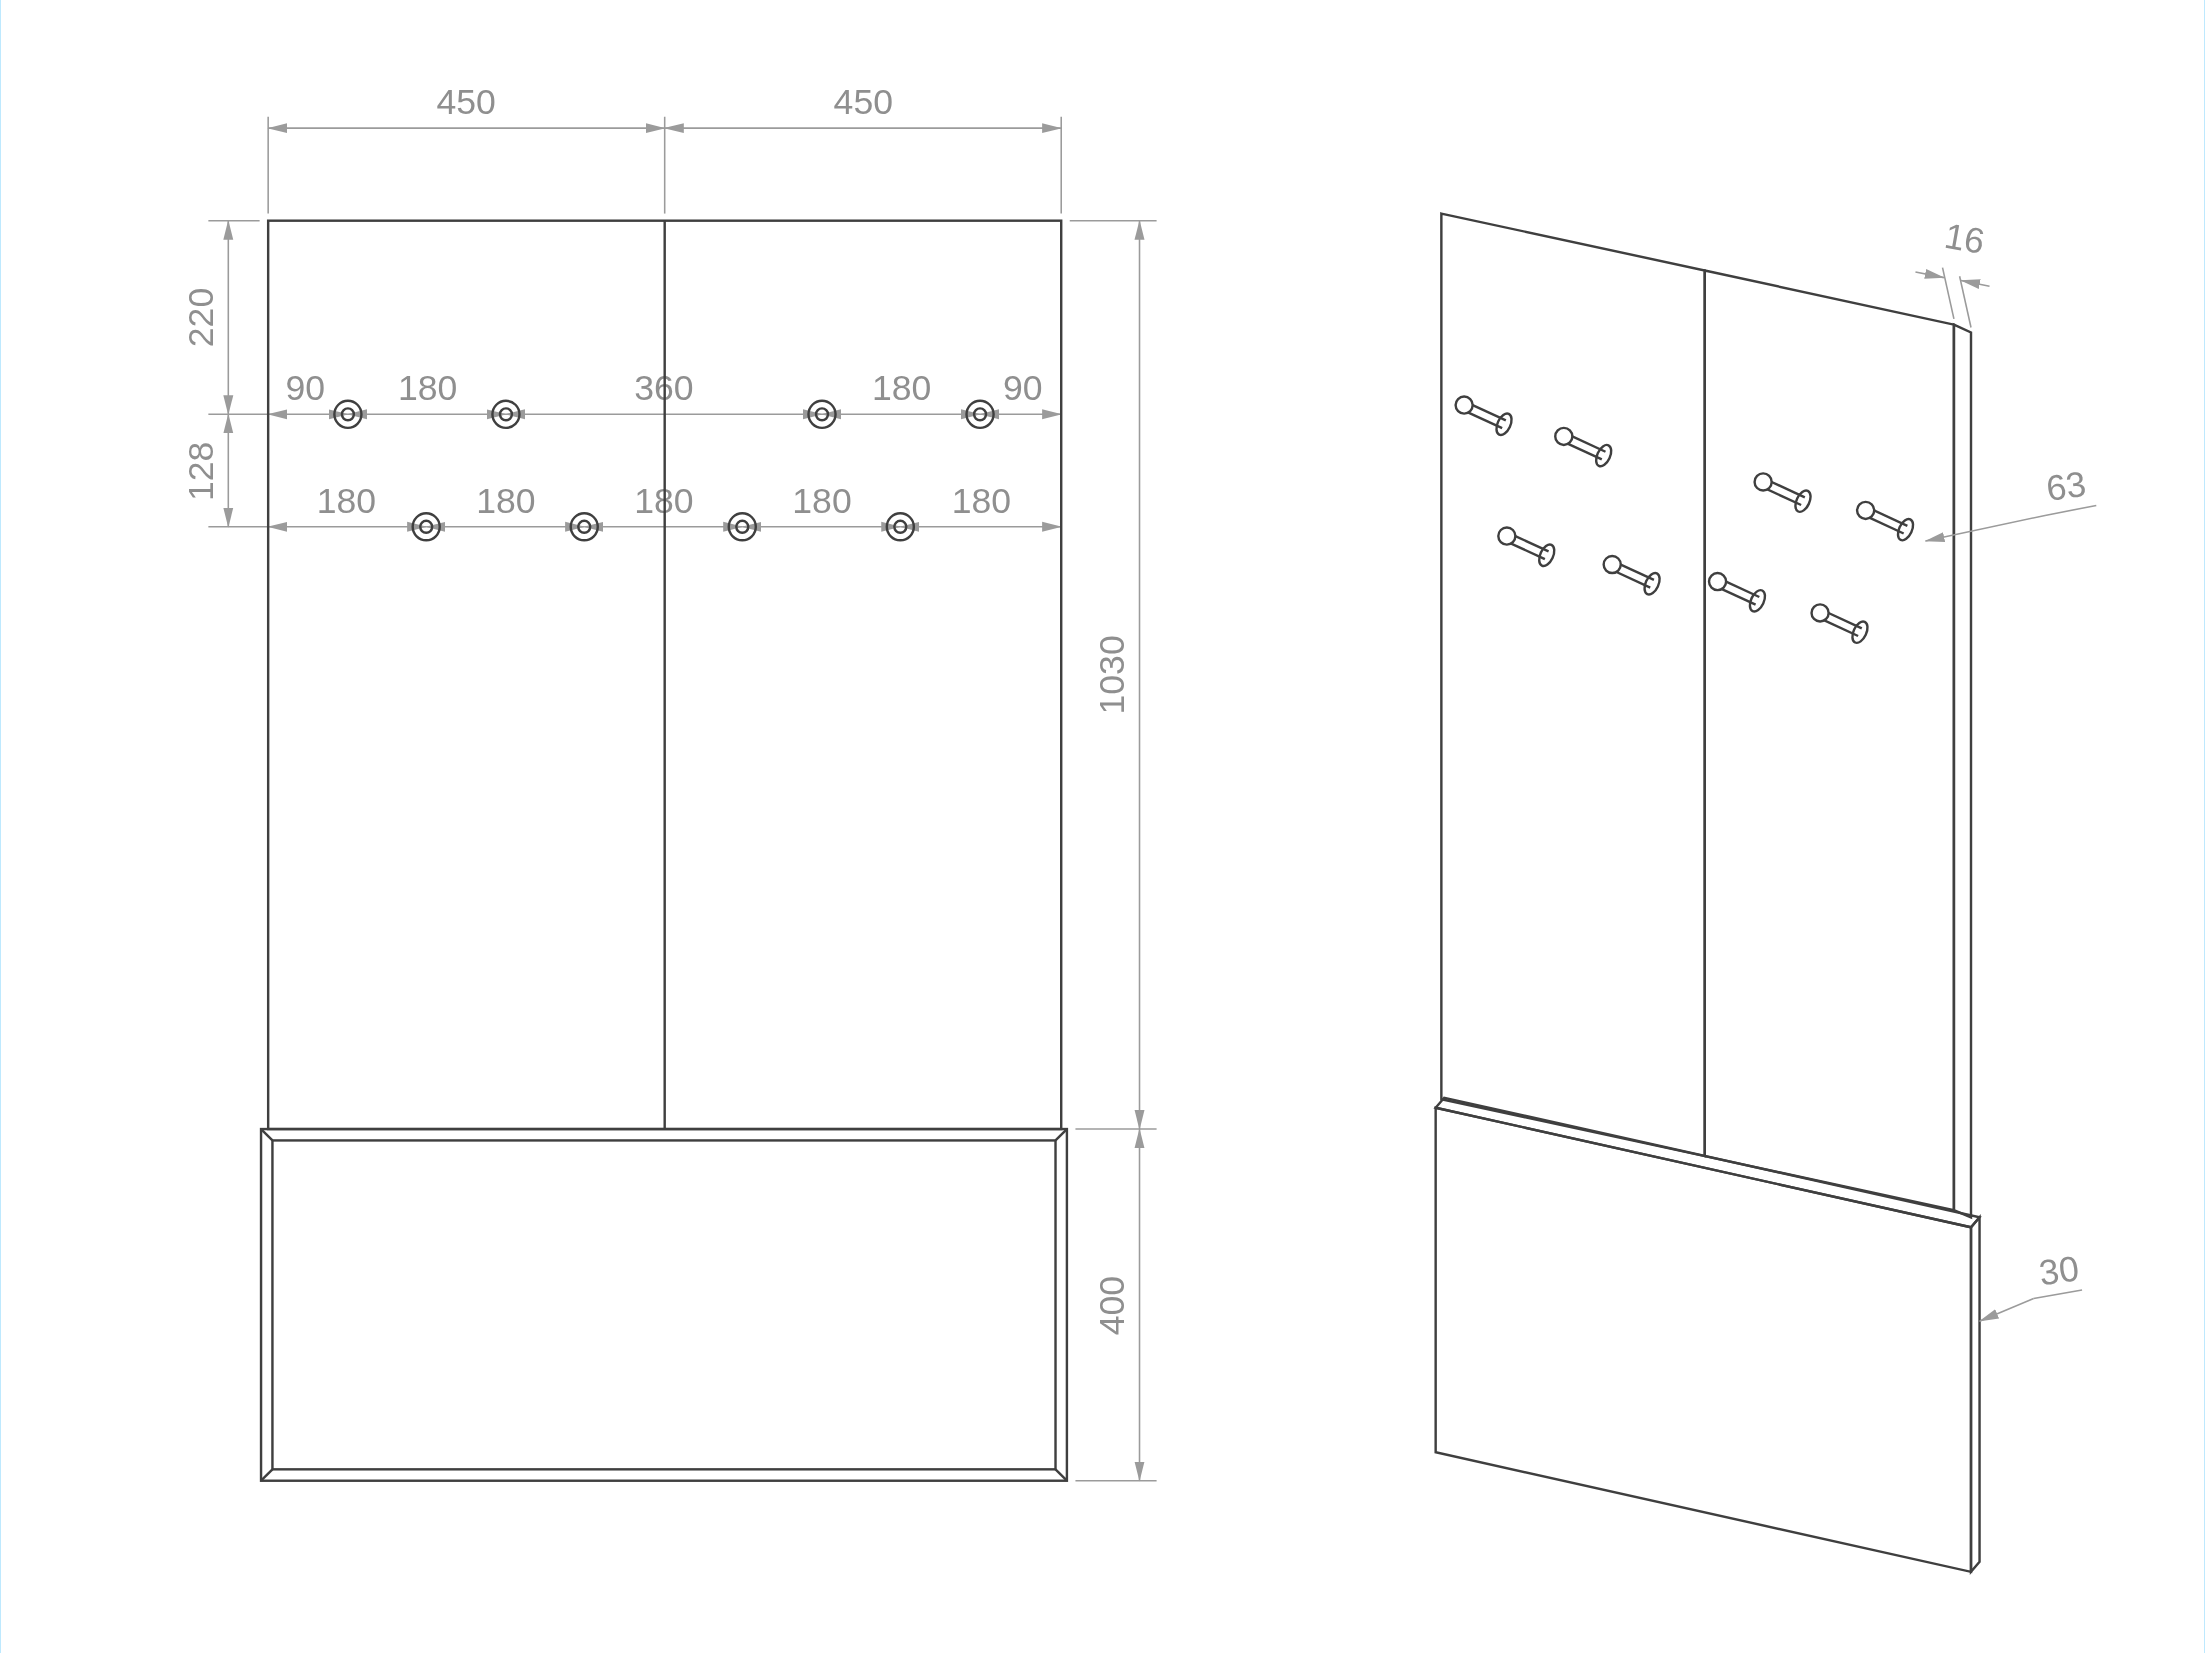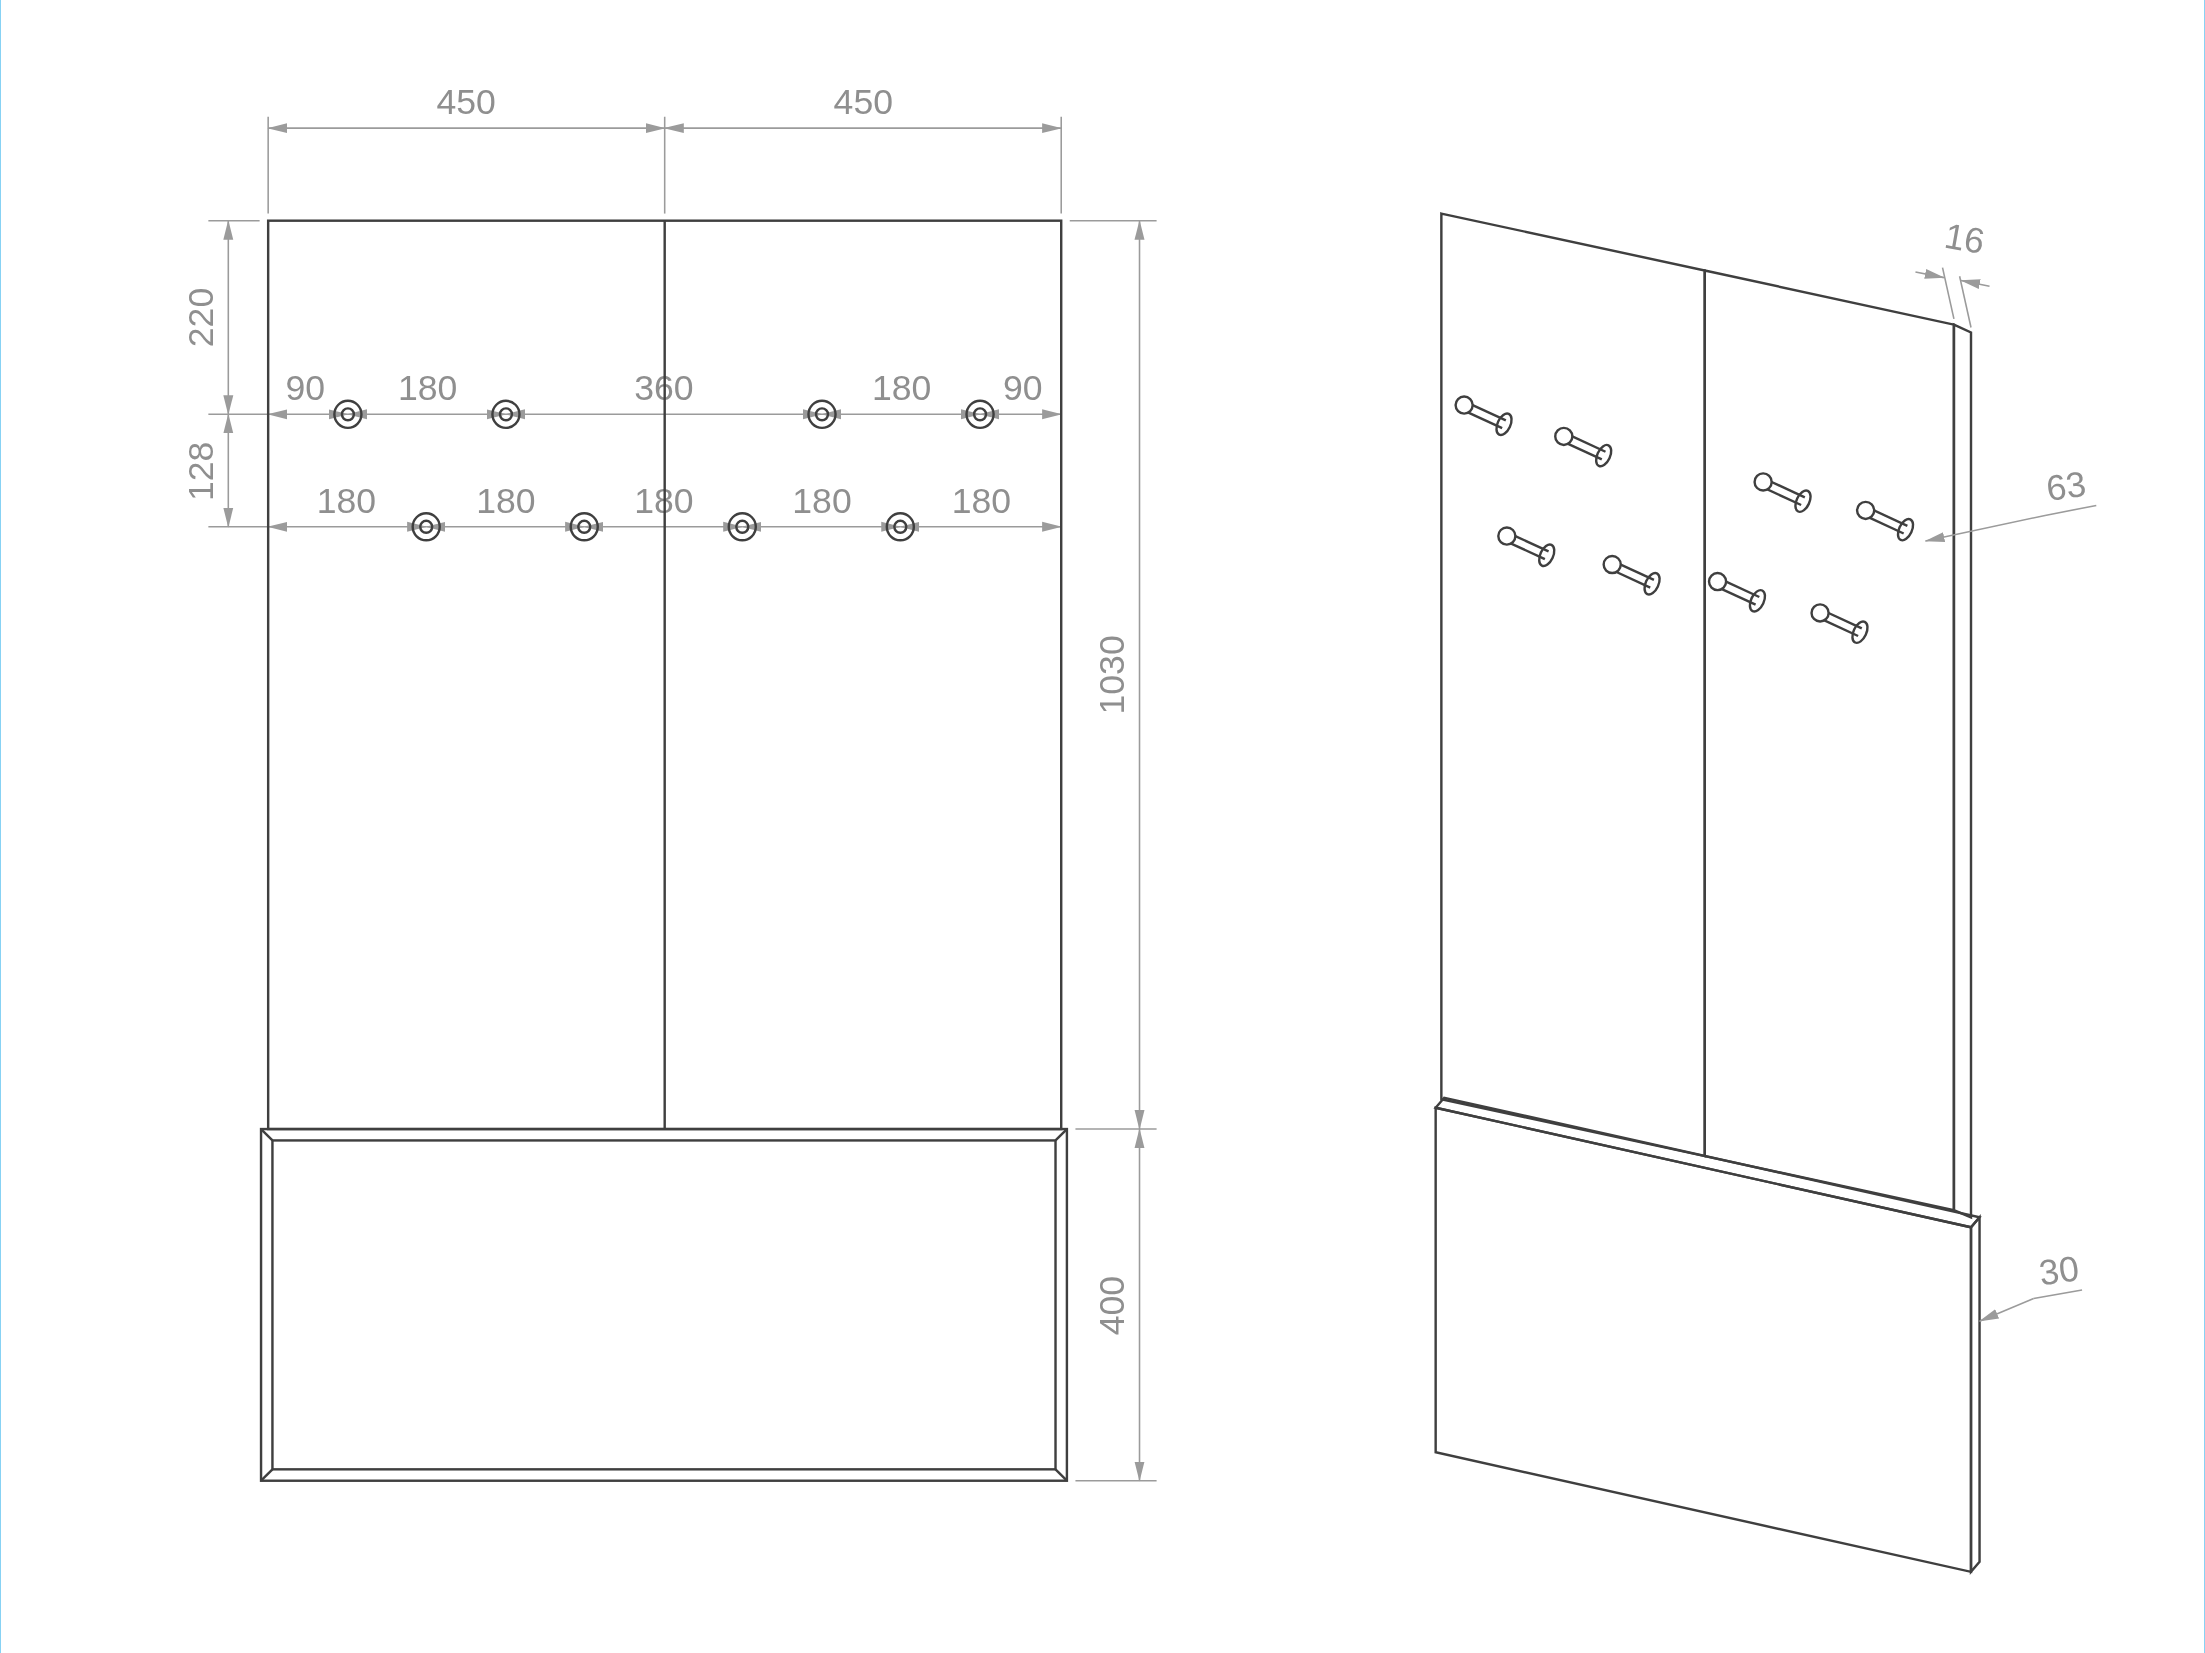--- a/index.html
+++ b/index.html
@@ -1,16 +1,16 @@
 <!DOCTYPE html>
 <html style="font-size:13.3px"><head>
 <meta charset="utf-8">
 <style>
   html,body{margin:0;padding:0;height:100%;background:#ffffff;}
-  .drawing-wrap{width:100vw;height:100vh;display:flex;align-items:center;justify-content:center;background:#0ea5e9;}
+  .drawing-wrap{width:100vw;height:100vh;display:flex;align-items:center;justify-content:center;background:#7dd3fc;}
   svg{width:100%;height:100%;display:block;}
   .part{stroke:#3f3f3f;stroke-width:1.7;fill:none;stroke-linejoin:miter;stroke-linecap:butt;}
   .partfill{stroke:#3f3f3f;stroke-width:1.7;fill:#ffffff;stroke-linejoin:miter;}
   .dim{stroke:#9b9b9b;stroke-width:1.1;fill:none;stroke-linecap:butt;}
   text.dim-label{fill:#8f8f8f;font-family:"Liberation Sans",sans-serif;font-size:25px;text-anchor:middle;}
 </style>
 </head>
 <body>
 
 <div class="drawing-wrap">

